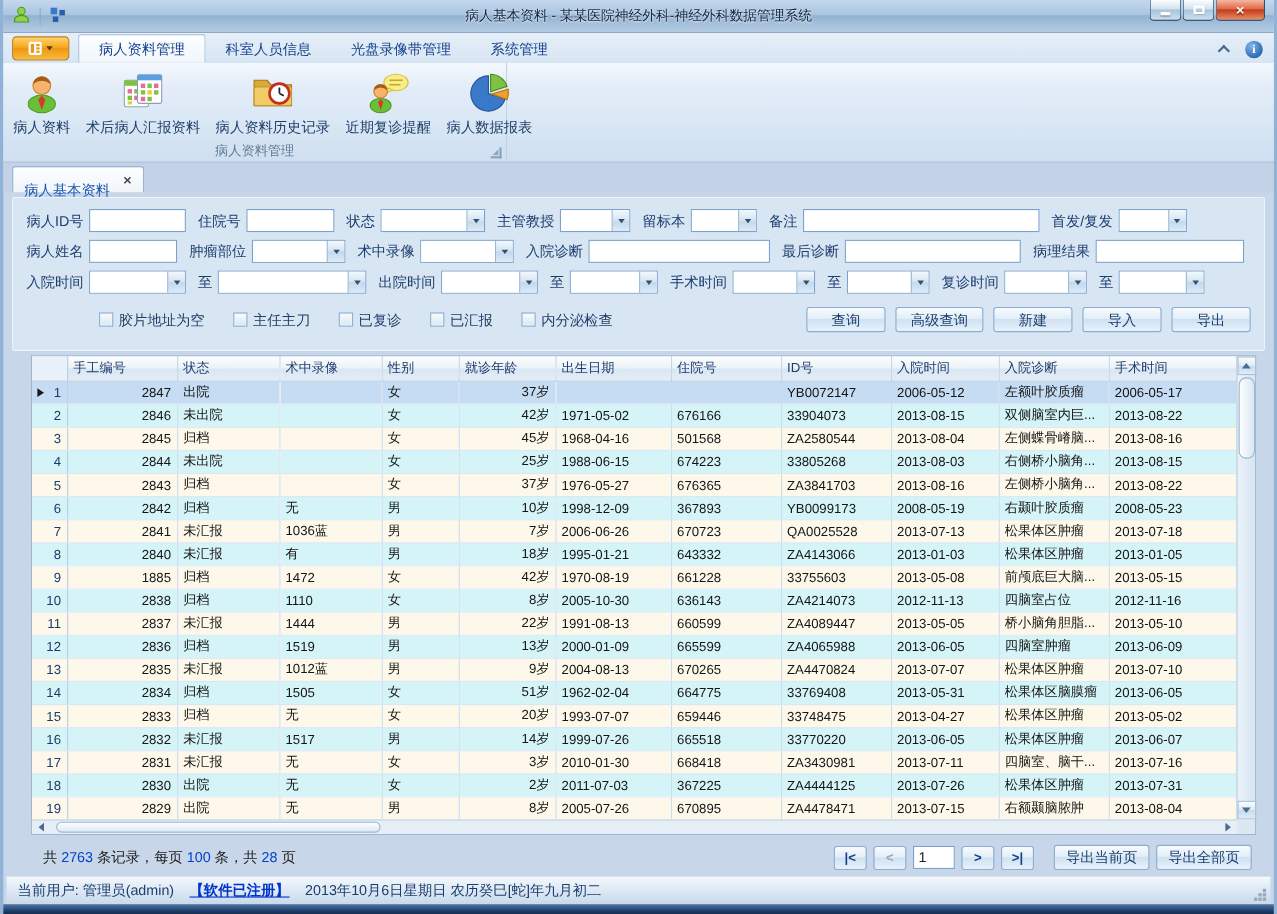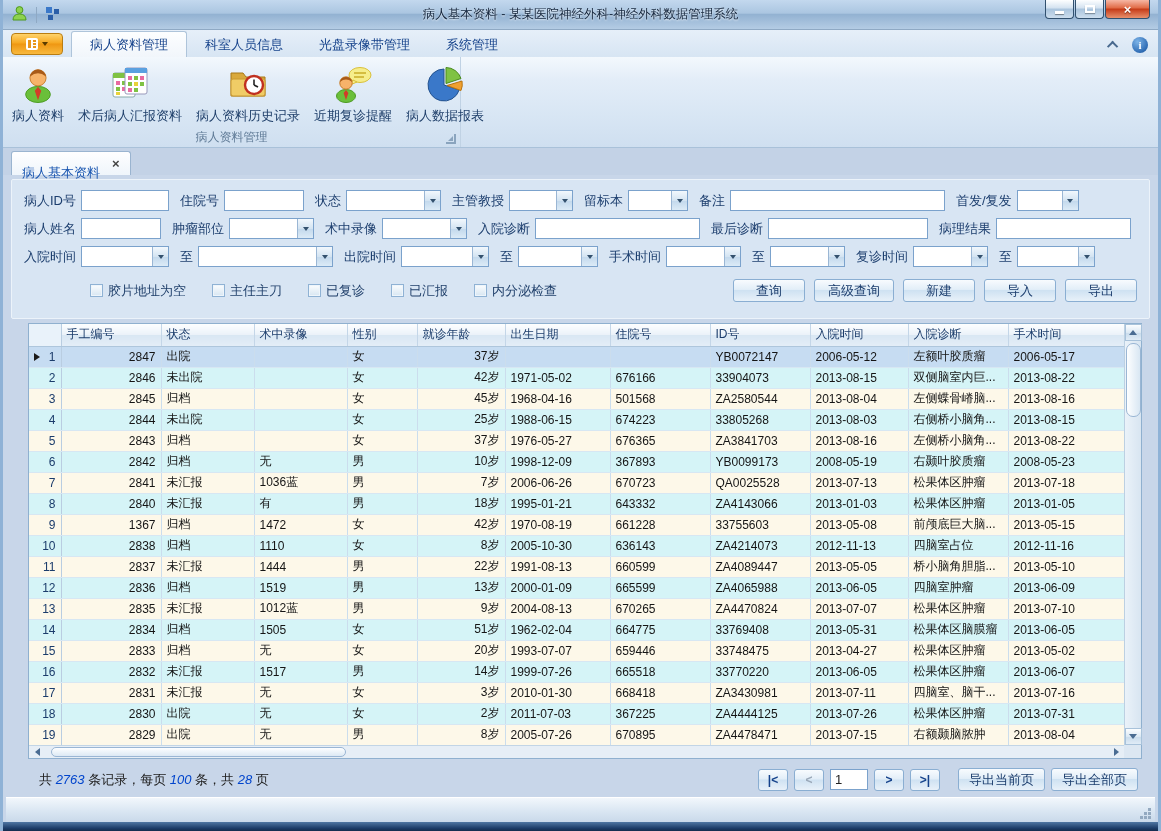--- a/index.html
+++ b/index.html
@@ -142,21 +142,21 @@
   .hscroll { background:#e6eef6; border-top:1px solid #c2d5e6; display:flex; align-items:center; }
   .hbtn { width:16px; height:12px; display:flex; align-items:center; justify-content:center; cursor:pointer; }
   .hthumb { width:295px; height:10px; margin-left:6px; border:1px solid #9ab6d4; border-radius:5px;
             background:linear-gradient(#fdfeff,#dcE9f4); cursor:pointer; }
   .hfill { flex:1; }
   .corner { background:#dce7f2; }
 
   
   .footerbar { display:flex; align-items:center; justify-content:space-between; padding:9px 12px 0 28px; }
   .summary { font-size:13px; color:#222; }
-  .summary .num { color:#0044cc;font-style:italic; }
+  .summary .num { color:#0044cc; }
   .pagewrap { display:flex; align-items:center; gap:6px; }
   .pgbtn { height:22px; min-width:30px; border:1px solid #8aaed2; border-radius:3px; color:#15428b; font-weight:bold;
            font-size:12px; font-family:inherit; cursor:pointer;
            background:linear-gradient(#f8fbfe,#e2eef8 45%,#cfe2f2 50%,#e8f1f9); }
   .pgbtn.dis { color:#9aa8b8; }
   .pginput { width:38px; height:21px; border:1px solid #7ba2cc; font-size:13px; padding:0 4px; color:#222; outline:none; }
   .exp { margin-left:12px; }
 
   
   .statusbar { position:absolute; left:3px; right:3px; bottom:9px; height:25px; border-top:1px solid #fff;
@@ -685,21 +685,21 @@
                 <td>2013-01-03</td>
                 <td>松果体区肿瘤</td>
                 <td>2013-01-05</td>
               </tr>
               <tr class="cream">
                 <td class="ind">
                   <span class="indwrap">
                     <span class="rn">9</span>
                   </span>
                 </td>
-                <td class="ar">1367</td>
+                <td class="ar">1885</td>
                 <td>归档</td>
                 <td>1472</td>
                 <td>女</td>
                 <td class="ar">42岁</td>
                 <td>1970-08-19</td>
                 <td>661228</td>
                 <td>33755603</td>
                 <td>2013-05-08</td>
                 <td>前颅底巨大脑...</td>
                 <td>2013-05-15</td>
@@ -918,16 +918,21 @@
         <input class="pginput" value="1" style="">
         <button class="pgbtn">&gt;</button>
         <button class="pgbtn">&gt;|</button>
         <button class="act exp">导出当前页</button>
         <button class="act">导出全部页</button>
       </div>
     </div>
   </div>
 
   <div class="statusbar">
+    <span class="sb-right">
+      <span>当前用户: 管理员(admin)</span>
+      <span class="reg">【软件已注册】</span>
+      <span>2013年10月6日星期日 农历癸巳[蛇]年九月初二</span>
+    </span>
     <span class="grip"></span>
   </div>
   <div class="bottomedge"></div>
 </div>
 
 </body></html>

